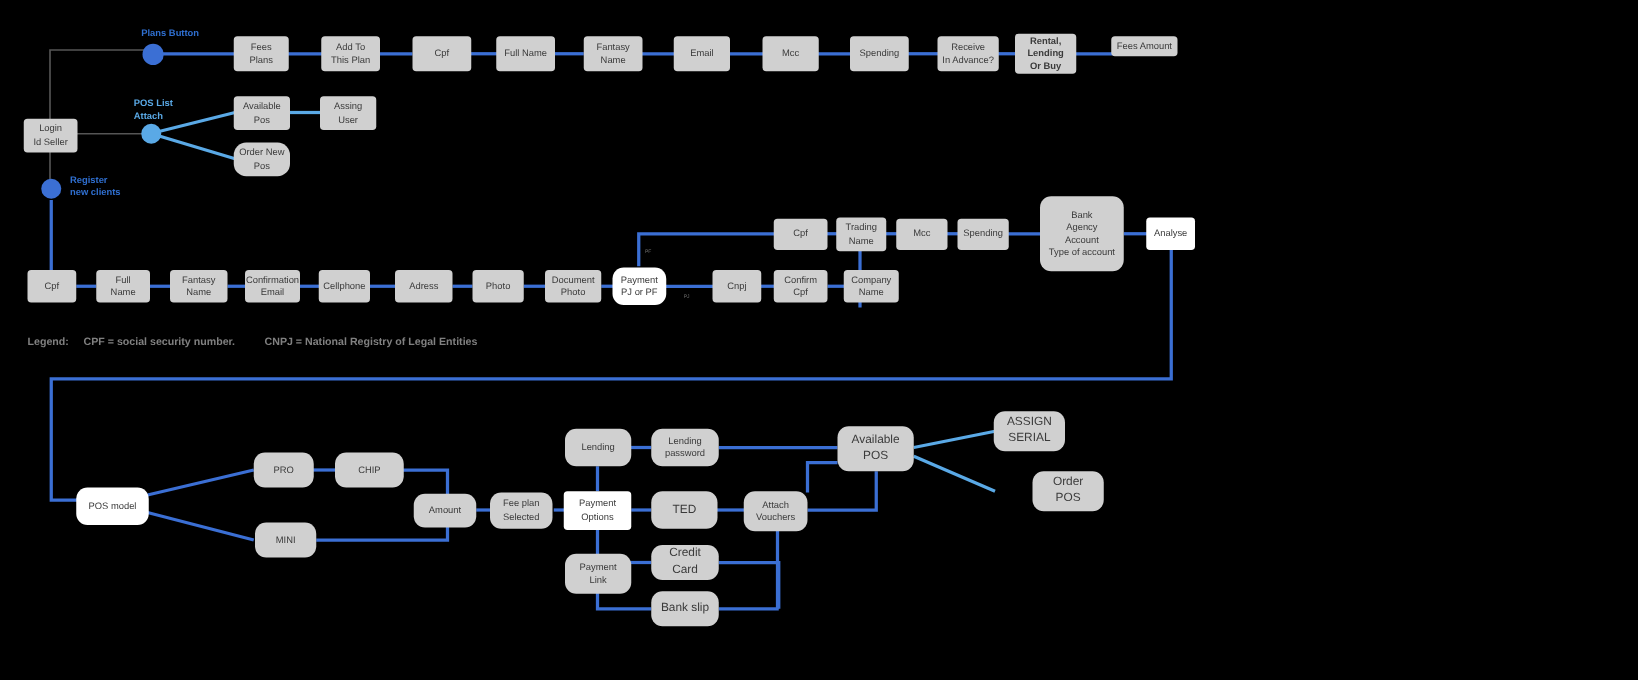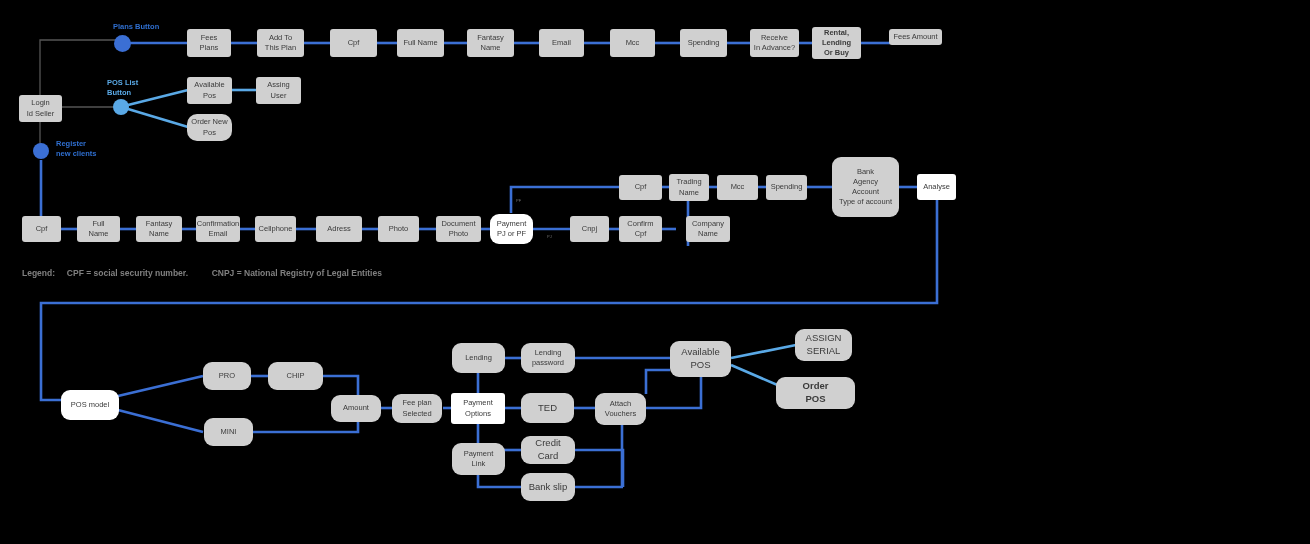--- a/index.html
+++ b/index.html
@@ -137,21 +137,21 @@
       <path d="M731 358 L796 345"></path>
       <path d="M731 365 L796 393"></path>
     </g>
   </svg>
 
   <div class="dot" style="left:114px;top:35px;width:17px;height:17px;"></div>
   <div class="jlabel" style="left:113px;top:22px;">Plans Button</div>
 
   <div class="dot lite" style="left:113px;top:99px;width:16px;height:16px;"></div>
   <div class="jlabel lite" style="left:107px;top:78px;">POS List
-Button</div>
+Attach</div>
 
   <div class="dot" style="left:33px;top:143px;width:16px;height:16px;"></div>
   <div class="jlabel" style="left:56px;top:139px;">Register
 new clients</div>
 
   <div class="node" style="left:19px;top:95px;width:43px;height:27px;">Login
 Id Seller</div>
 
   <div class="node" style="left:187px;top:29px;width:44px;height:28px;">Fees
 Plans</div>
@@ -192,21 +192,21 @@
 Photo</div>
 
   <div class="node white round" style="left:490px;top:214px;width:43px;height:30px;">Payment
 PJ or PF</div>
   <div class="tiny" style="left:516px;top:198px;">PF</div>
   <div class="tiny" style="left:547px;top:234px;">PJ</div>
 
   <div class="node" style="left:570px;top:216px;width:39px;height:26px;">Cnpj</div>
   <div class="node" style="left:619px;top:216px;width:43px;height:26px;">Confirm
 Cpf</div>
-  <div class="node" style="left:675px;top:216px;width:44px;height:26px;margin-left:11px;">Company
+  <div class="node" style="left:675px;top:216px;width:44px;height:26px;">Company
 Name</div>
 
   <div class="node" style="left:619px;top:175px;width:43px;height:25px;">Cpf</div>
   <div class="node" style="left:669px;top:174px;width:40px;height:27px;">Trading
 Name</div>
   <div class="node" style="left:717px;top:175px;width:41px;height:25px;">Mcc</div>
   <div class="node" style="left:766px;top:175px;width:41px;height:25px;">Spending</div>
 
   <div class="node round" style="left:832px;top:157px;width:67px;height:60px;">Bank
 Agency
@@ -235,17 +235,17 @@
 Link</div>
   <div class="node round big" style="left:521px;top:436px;width:54px;height:28px;">Credit Card</div>
   <div class="node round big" style="left:521px;top:473px;width:54px;height:28px;">Bank slip</div>
 
   <div class="node round" style="left:595px;top:393px;width:51px;height:32px;">Attach
 Vouchers</div>
   <div class="node round big" style="left:670px;top:341px;width:61px;height:36px;">Available
 POS</div>
   <div class="node round big" style="left:795px;top:329px;width:57px;height:32px;">ASSIGN
 SERIAL</div>
-  <div class="node round big" style="left:776px;top:377px;width:79px;height:32px;font-weight:bold;">Order
+  <div class="node round big" style="left:826px;top:377px;width:57px;height:32px;">Order
 POS</div>
 
 
 </div>
 
 </body></html>

